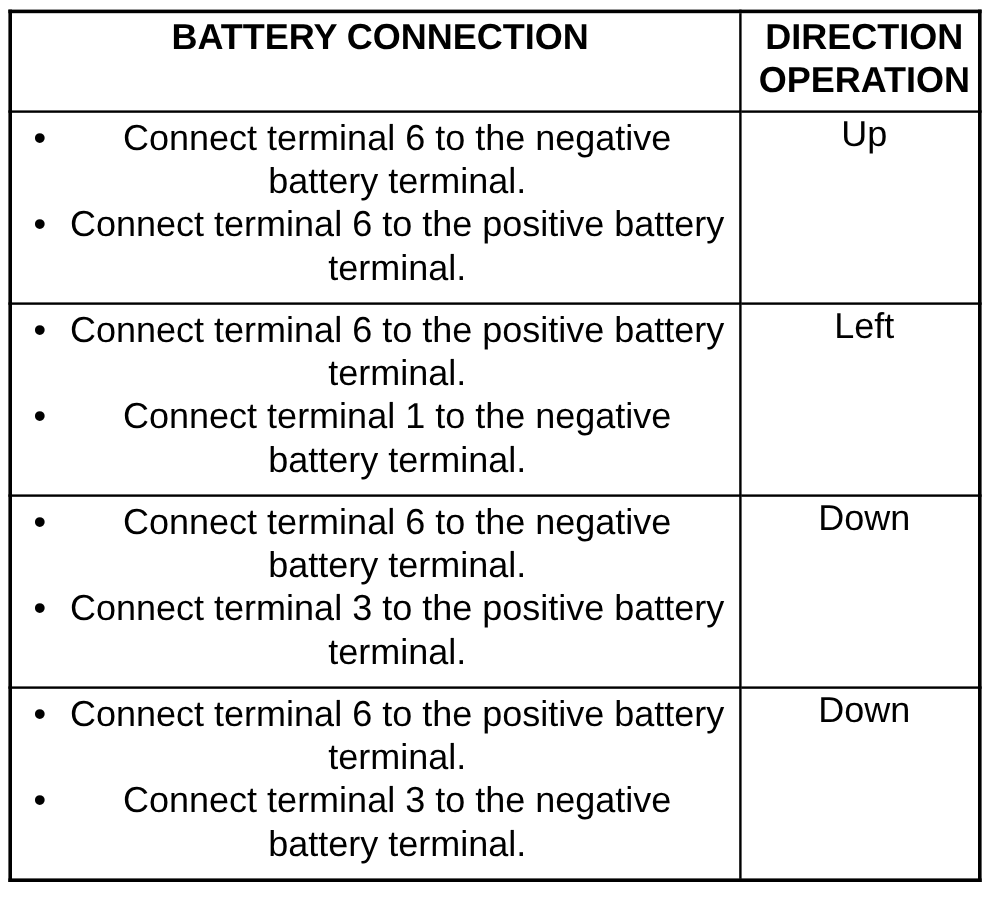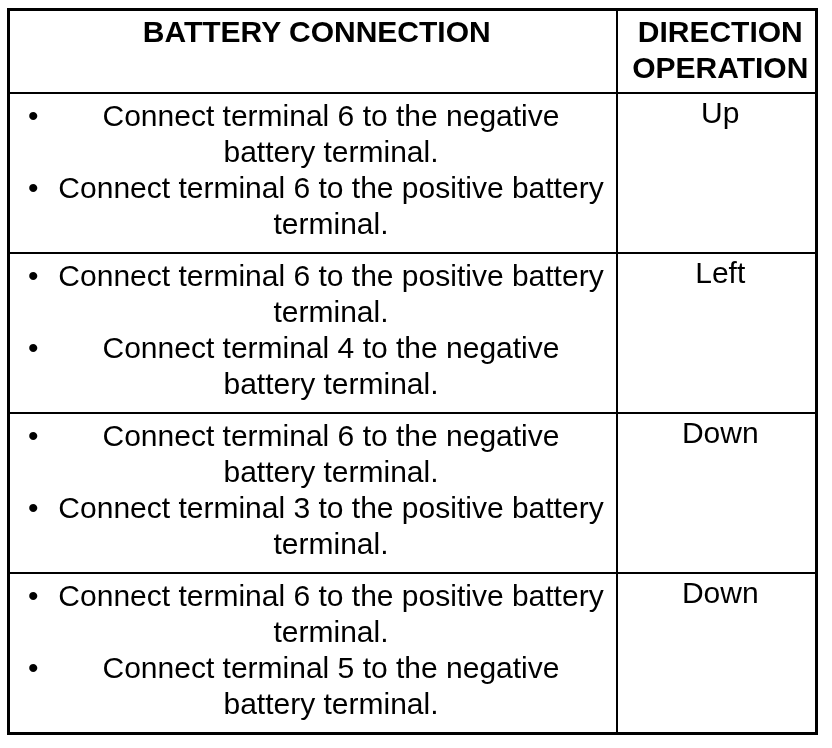--- a/index.html
+++ b/index.html
@@ -80,33 +80,33 @@
       <tr>
         <td class="conn-cell">
           <div class="bullet">Connect terminal 6 to the negative battery terminal.</div>
           <div class="bullet">Connect terminal 6 to the positive battery terminal.</div>
         </td>
         <td class="dir-cell">Up</td>
       </tr>
       <tr>
         <td class="conn-cell">
           <div class="bullet">Connect terminal 6 to the positive battery terminal.</div>
-          <div class="bullet">Connect terminal 4 to the negative battery terminal.</div>
+          <div class="bullet">Connect terminal 1 to the negative battery terminal.</div>
         </td>
         <td class="dir-cell">Left</td>
       </tr>
       <tr>
         <td class="conn-cell">
           <div class="bullet">Connect terminal 6 to the negative battery terminal.</div>
           <div class="bullet">Connect terminal 3 to the positive battery terminal.</div>
         </td>
         <td class="dir-cell">Down</td>
       </tr>
       <tr>
         <td class="conn-cell">
           <div class="bullet">Connect terminal 6 to the positive battery terminal.</div>
-          <div class="bullet">Connect terminal 5 to the negative battery terminal.</div>
+          <div class="bullet">Connect terminal 3 to the negative battery terminal.</div>
         </td>
         <td class="dir-cell">Down</td>
       </tr>
     </tbody>
   </table>
 </div>
 
 </body></html>

